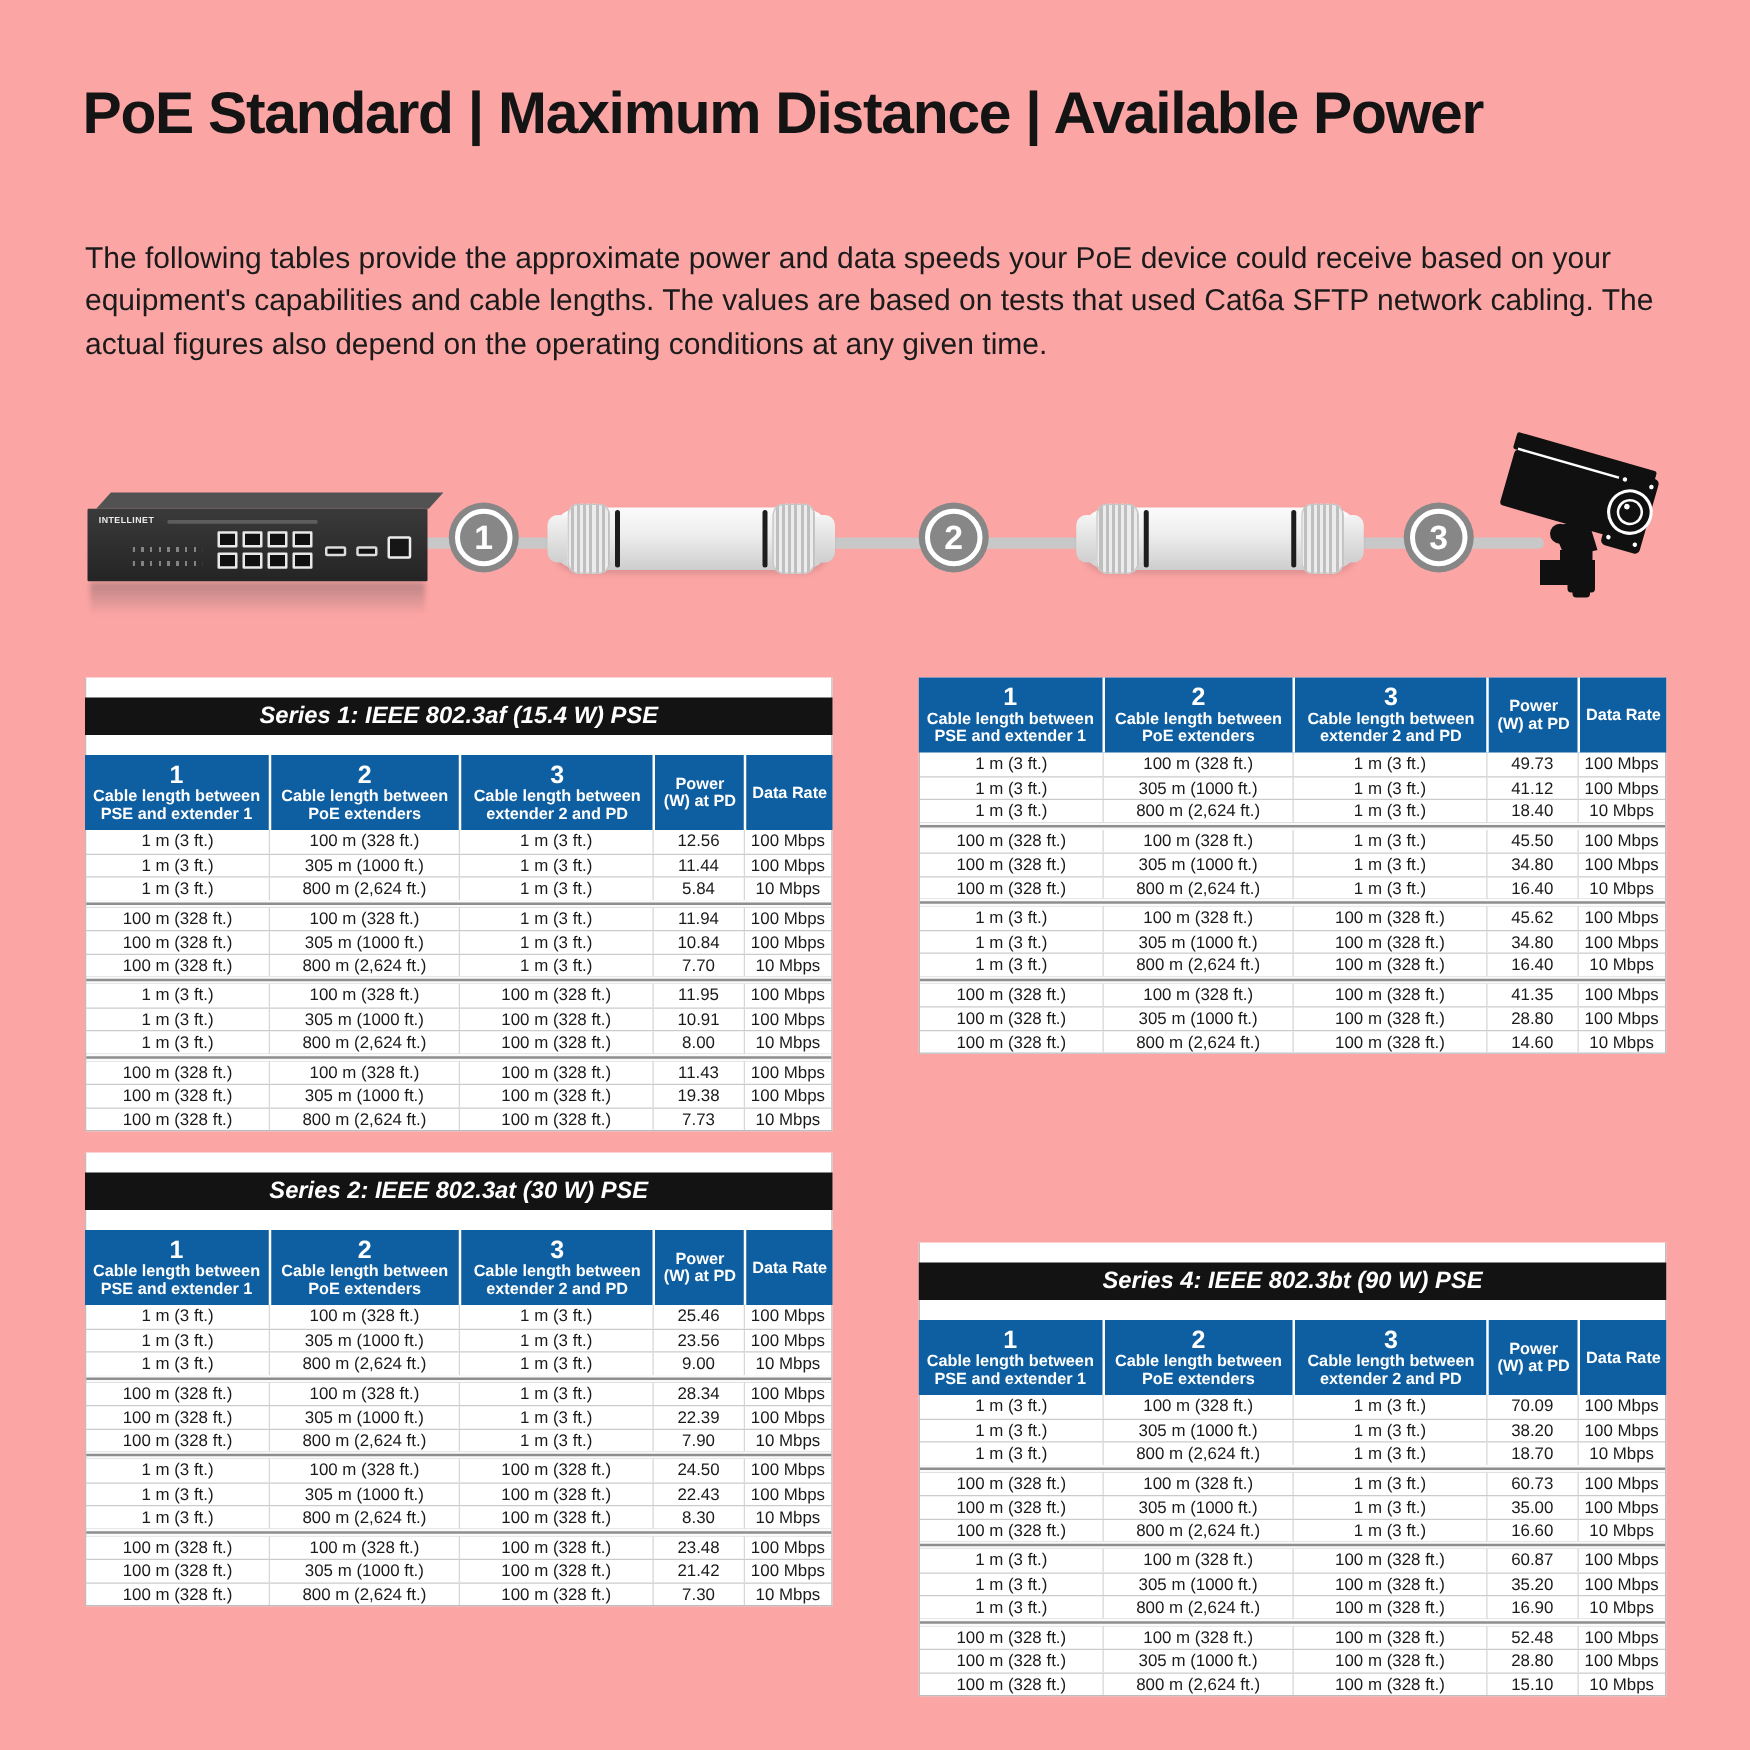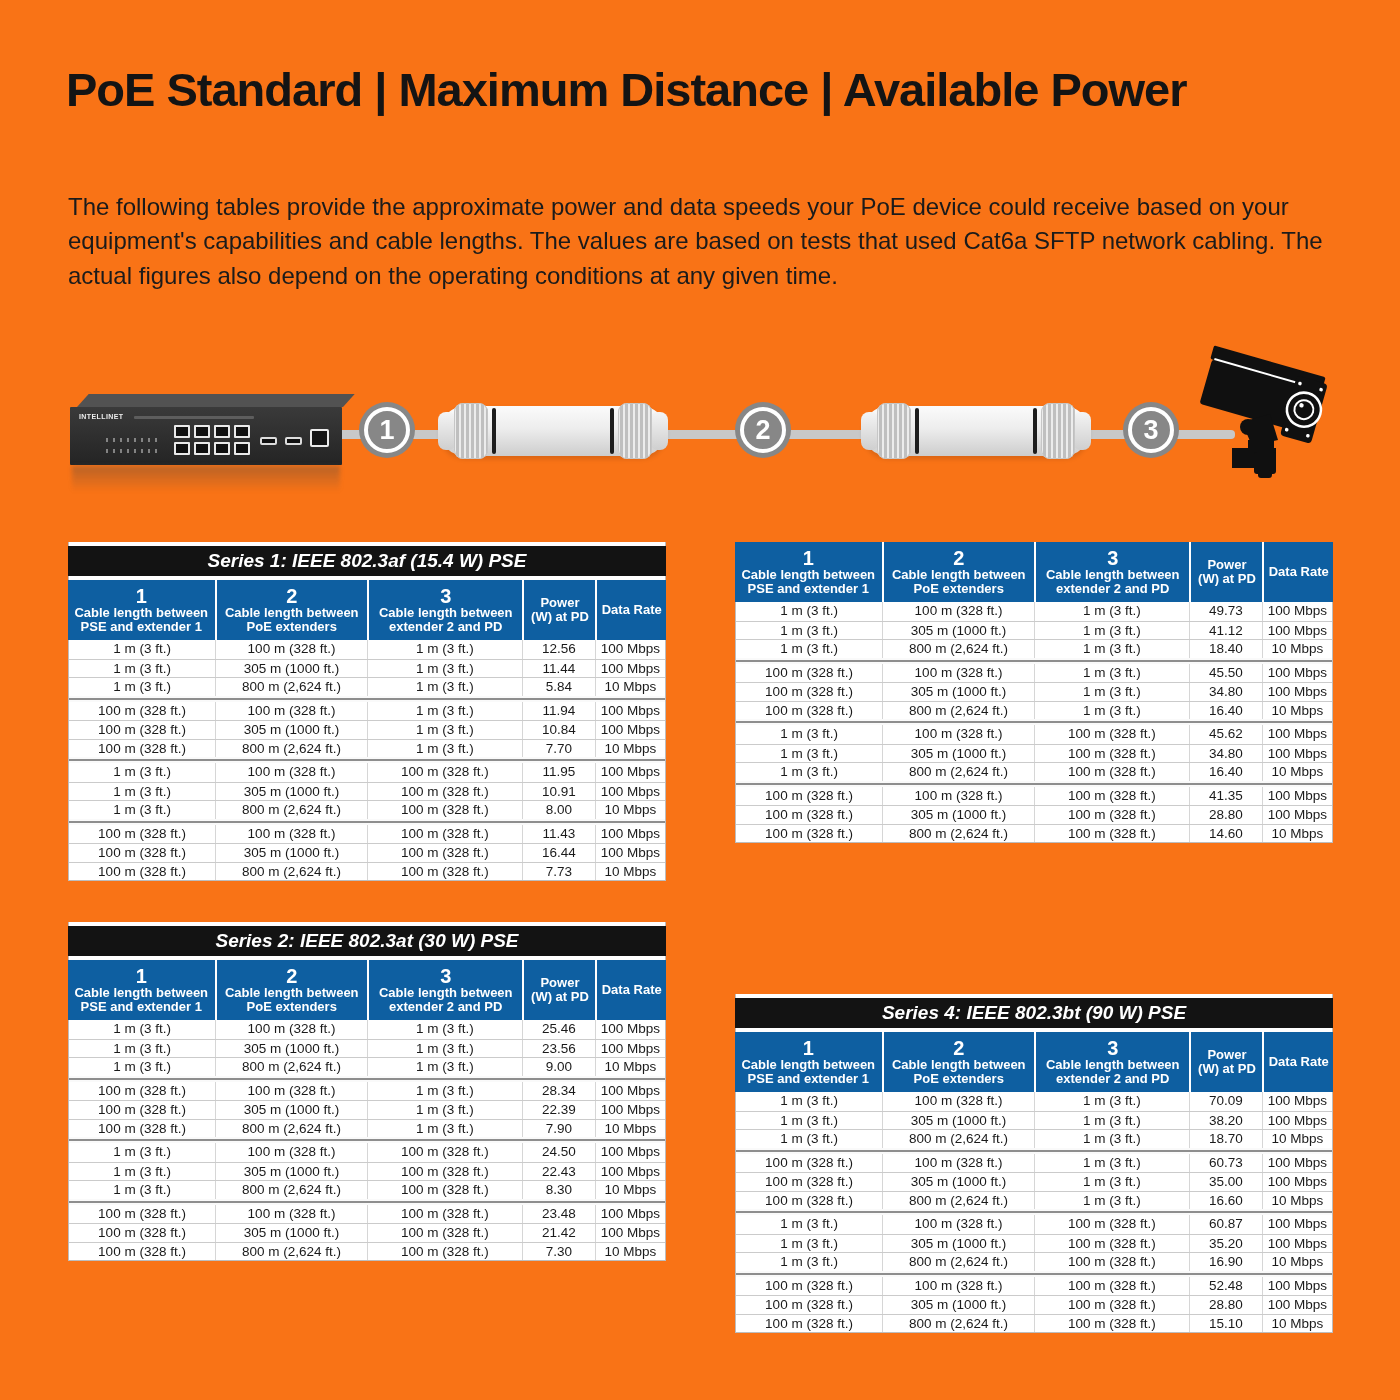--- a/index.html
+++ b/index.html
@@ -6,21 +6,21 @@
     --blue:#0e5fa1;
     --bar-black:#131313;
     --sep-gray:#8e8e8e;
     --rowline:#cbcbcb;
     --cellline:#d6d6d6;
     --ink:#1a1a1a;
   }
   *{margin:0;padding:0;box-sizing:border-box;}
   html,body{background:#ffffff;}
   body{font-family:"Liberation Sans",sans-serif;color:var(--ink);}
-  .page{position:relative;width:1400px;height:1400px;background:#f97316;overflow:hidden;}
+  .page{position:relative;width:1400px;height:1400px;background:#fca5a5;overflow:hidden;}
 
   
   .title{
     position:absolute;left:66px;top:62px;width:1290px;
     font-size:47px;font-weight:bold;letter-spacing:-1px;color:#141414;
   }
   .intro{
     position:absolute;left:68px;top:190px;width:1255px;
     font-size:24px;line-height:1.43;color:#1b1b1b;
   }
@@ -69,21 +69,21 @@
   .badge.b1{left:364px;} .badge.b2{left:740px;} .badge.b3{left:1128px;}
 
   .camera{position:absolute;left:1196px;top:6px;}
 
   
   .ptable{position:absolute;width:598px;border:1px solid #bdbdbd;border-top:none;background:#fff;}
   .pt-1{left:68px;top:542px;} .pt-2{left:735px;top:542px;}
   .pt-3{left:68px;top:922px;} .pt-4{left:735px;top:994px;}
 
   .ptable-title{height:30px;line-height:30px;background:var(--bar-black);color:#fff;
-    text-align:center;font-size:19px;font-weight:bold;font-style:italic;margin:4px -1px;}
+    text-align:center;font-size:19px;font-weight:bold;font-style:italic;margin:16px -1px;}
   .ptable-header{display:grid;grid-template-columns:24.5fr 25.5fr 26fr 12.2fr 11.8fr;
     background:var(--blue);color:#fff;height:60px;margin:0 -1px;}
   .hcell{display:flex;flex-direction:column;align-items:center;justify-content:center;padding:2px 2px;text-align:center;}
   .hcell + .hcell{border-left:2px solid #fff;}
   .hnum{font-size:20px;font-weight:bold;line-height:20px;}
   .hlabel{font-size:13px;font-weight:bold;line-height:14px;white-space:pre-line;}
 
   .drow{display:grid;grid-template-columns:24.5fr 25.5fr 26fr 12.2fr 11.8fr;height:18.5px;}
   .drow + .drow{border-top:1px solid var(--rowline);}
   .dcell{font-size:13.5px;line-height:18.5px;text-align:center;color:var(--ink);overflow:hidden;}
@@ -278,21 +278,21 @@
           <div class="dcell">100 m (328 ft.)</div>
           <div class="dcell">100 m (328 ft.)</div>
           <div class="dcell">100 m (328 ft.)</div>
           <div class="dcell">11.43</div>
           <div class="dcell">100 Mbps</div>
         </div>
         <div class="drow">
           <div class="dcell">100 m (328 ft.)</div>
           <div class="dcell">305 m (1000 ft.)</div>
           <div class="dcell">100 m (328 ft.)</div>
-          <div class="dcell">16.44</div>
+          <div class="dcell">19.38</div>
           <div class="dcell">100 Mbps</div>
         </div>
         <div class="drow">
           <div class="dcell">100 m (328 ft.)</div>
           <div class="dcell">800 m (2,624 ft.)</div>
           <div class="dcell">100 m (328 ft.)</div>
           <div class="dcell">7.73</div>
           <div class="dcell">10 Mbps</div>
         </div>
       </div>

